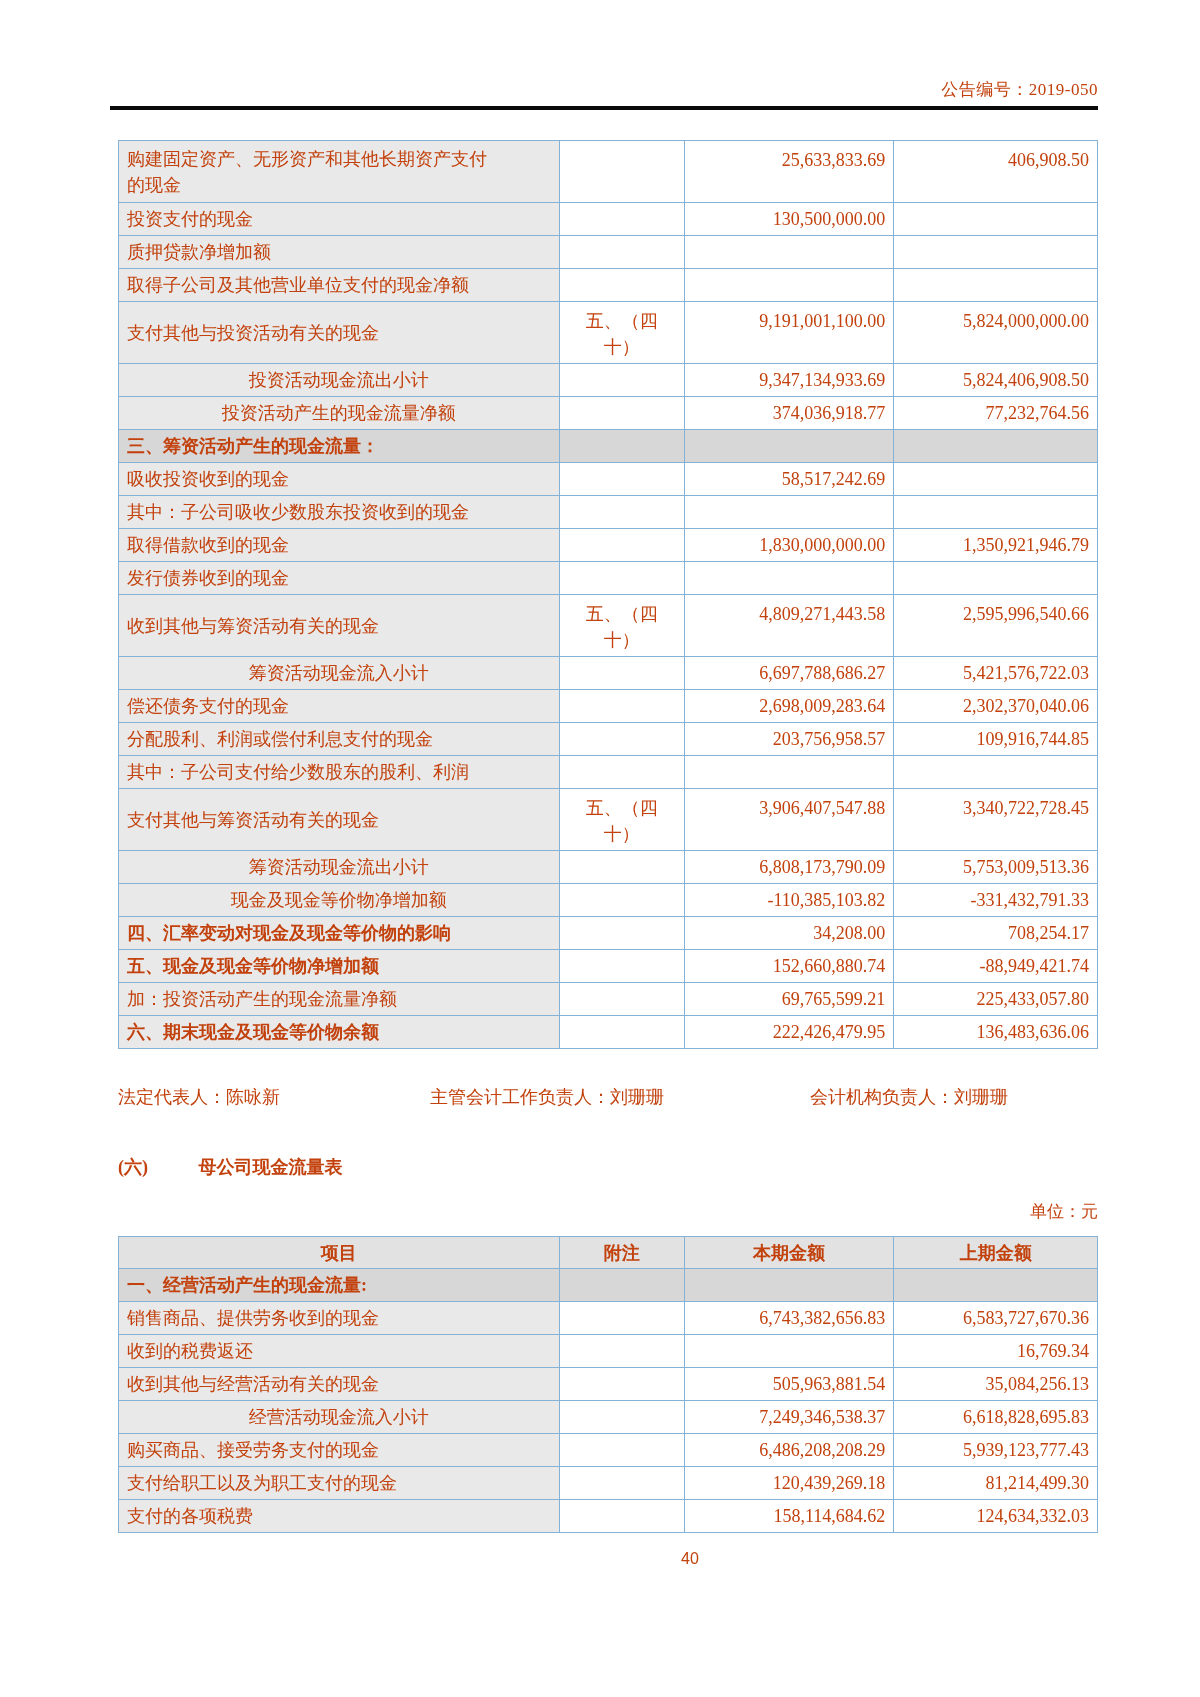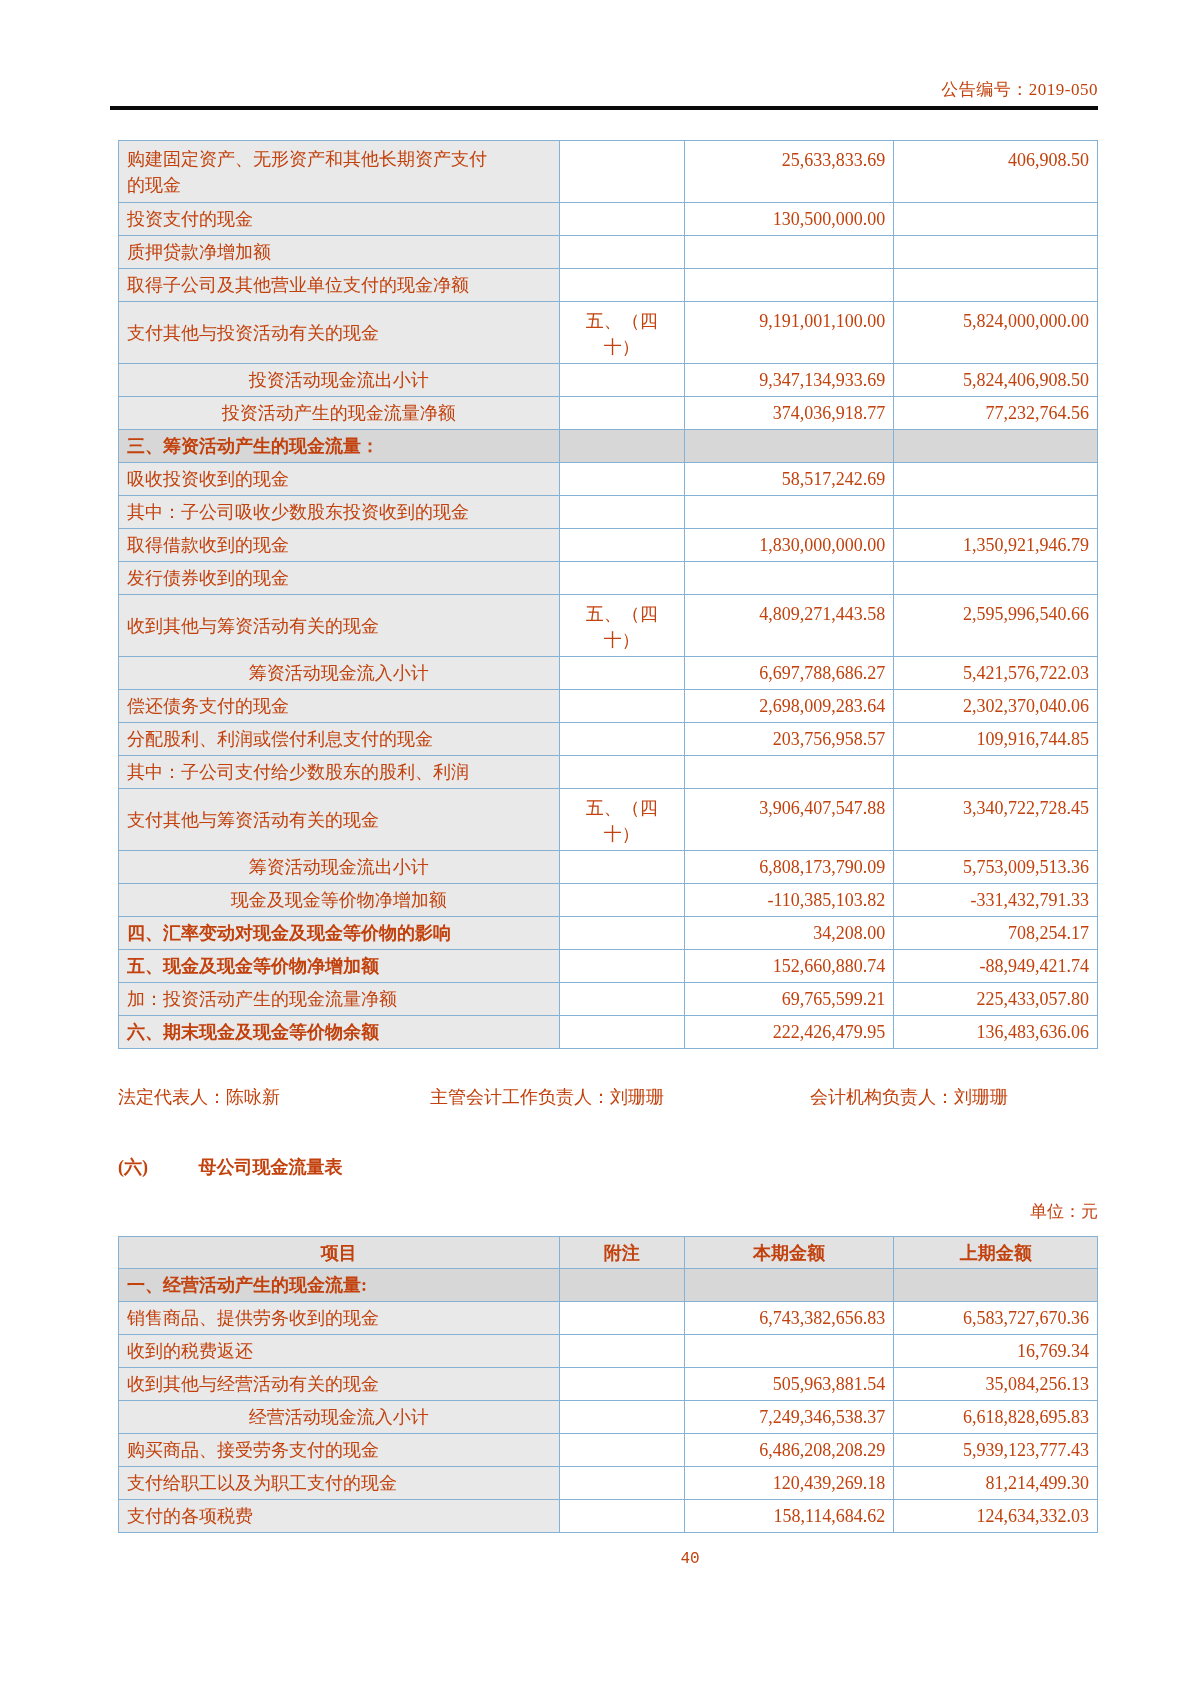--- a/index.html
+++ b/index.html
@@ -94,21 +94,21 @@
   .section-heading .sec-title { margin-left:46px; }
 
   .unit-line { position:absolute; top:1200px; right:102px; font-size:17px; }
 
   .page-number {
     position:absolute;
     top:1550px;
     left:660px;
     width:60px;
     text-align:center;
-    font-family:Liberation Mono, monospace;
+    font-family:Liberation Sans, sans-serif;
     font-size:16px;
   }
 </style>
 </head>
 <body>
 
 <div class="page">
 
   <div class="doc-number">公告编号：2019-050</div>
   <div class="header-rule"></div>

